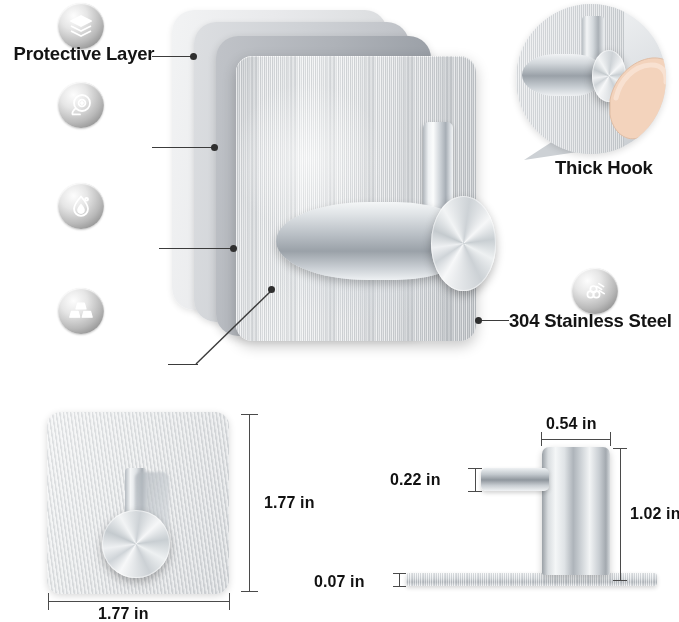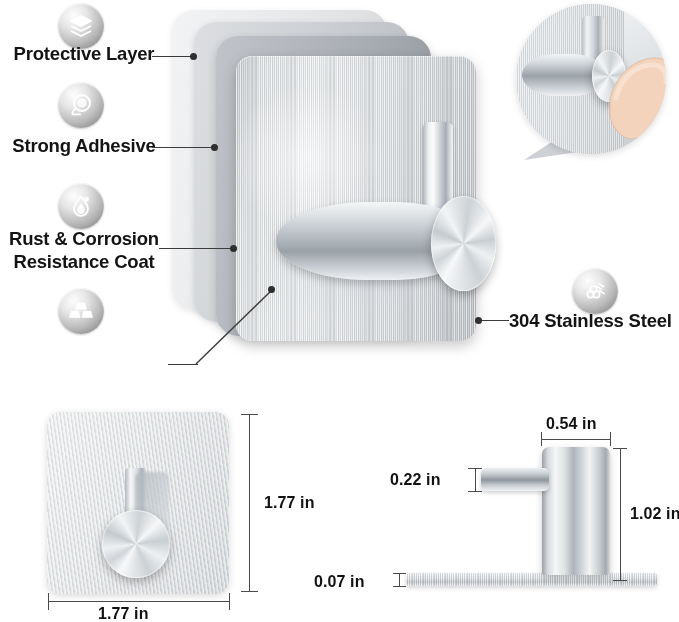--- a/index.html
+++ b/index.html
@@ -130,35 +130,32 @@
   <div class="abs badge" style="left:58px;top:82px;">
     <svg width="26" height="26" viewBox="0 0 26 26" aria-hidden="true">
       <g fill="none" stroke="#ffffff" stroke-width="1.8">
         <circle cx="14" cy="11" r="8"></circle>
         <circle cx="14" cy="11" r="3.4"></circle>
         <circle cx="14" cy="11" r="1" fill="#ffffff"></circle>
         <path d="M7.6 16.4 C5 18.6 4 21 4.6 22.4 L12 22.4" stroke-linecap="round"></path>
       </g>
     </svg>
   </div>
-  <div class="abs ftext" style="left:0px;top:135px;width:168px;">Strong Adhesive</div>
   <div class="leader" style="left:152px;top:147px;width:62px;"></div>
   <div class="dot" style="left:211px;top:144px;"></div>
 
   <div class="abs badge" style="left:58px;top:183px;">
     <svg width="26" height="26" viewBox="0 0 26 26" aria-hidden="true">
       <g fill="none" stroke="#ffffff" stroke-width="1.8">
         <path d="M13 3.5 C13 3.5 6 11.5 6 15.8 A7 7 0 0 0 20 15.8 C20 11.5 13 3.5 13 3.5 Z"></path>
         <path d="M13 10.5 C13 10.5 9.2 14.6 9.2 17.1 A3.8 3.8 0 0 0 16.8 17.1 C16.8 14.6 13 10.5 13 10.5 Z" fill="#ffffff" stroke="none"></path>
         <circle cx="18.6" cy="6.2" r="1.4"></circle>
       </g>
     </svg>
   </div>
-  <div class="abs ftext" style="left:0px;top:228px;width:168px;">Rust &amp; Corrosion
-Resistance Coat</div>
   <div class="leader" style="left:159px;top:248px;width:74px;"></div>
   <div class="dot" style="left:230px;top:245px;"></div>
 
   <div class="abs badge" style="left:58px;top:288px;">
     <svg width="26" height="26" viewBox="0 0 26 26" aria-hidden="true">
       <g fill="#ffffff" stroke="#ffffff" stroke-width="1.2" stroke-linejoin="round">
         <path d="M9.6 5.2 H16.4 L18 11 H8 Z"></path>
         <path d="M3.4 13.4 H10.2 L11.8 19.2 H1.8 Z"></path>
         <path d="M15.8 13.4 H22.6 L24.2 19.2 H14.2 Z"></path>
       </g>
@@ -205,20 +202,21 @@
                   background:linear-gradient(180deg,#f1f3f5 0%,#d2d7db 22%,#9aa1a8 52%,#c6ccd1 78%,#eff1f3 100%);"></div>
 
       <div class="knob" style="left:76px;top:46px;width:34px;height:52px;"></div>
 
       <svg style="position:absolute;left:88px;top:34px;width:74px;height:106px;" aria-hidden="true">
         <path d="M6 62 C10 40 28 22 48 20 C64 19 72 28 72 42 C72 62 54 92 34 100 C20 104 8 92 6 76 Z" fill="#f3d3bc" stroke="#e0bda4" stroke-width="1"></path>
         <path d="M12 60 C16 42 30 28 46 27 C57 26 63 33 62 44" fill="none" stroke="#fae6d8" stroke-width="5" stroke-linecap="round" opacity=".75"></path>
       </svg>
     </div>
   </div>
+  <div class="abs ftext" style="left:555px;top:157px;width:124px;text-align:left;">Thick Hook</div>
 
   <div class="sqplate" style="left:47px;top:412px;width:182px;height:182px;">
     <div class="sqbrush"></div>
     <div style="position:absolute;left:78px;top:56px;width:22px;height:52px;border-radius:4px;
                 background:linear-gradient(90deg,#b4bac0 0%,#f4f6f7 25%,#dde1e4 52%,#a8aeb4 78%,#eceef0 100%);"></div>
     <div style="position:absolute;left:88px;top:60px;width:34px;height:62px;border-radius:6px;
                 background:linear-gradient(110deg,rgba(175,181,187,.75),rgba(214,219,223,.6));
                 filter:blur(1px);"></div>
     <div class="knob" style="left:55px;top:98px;width:68px;height:68px;"></div>
   </div>

